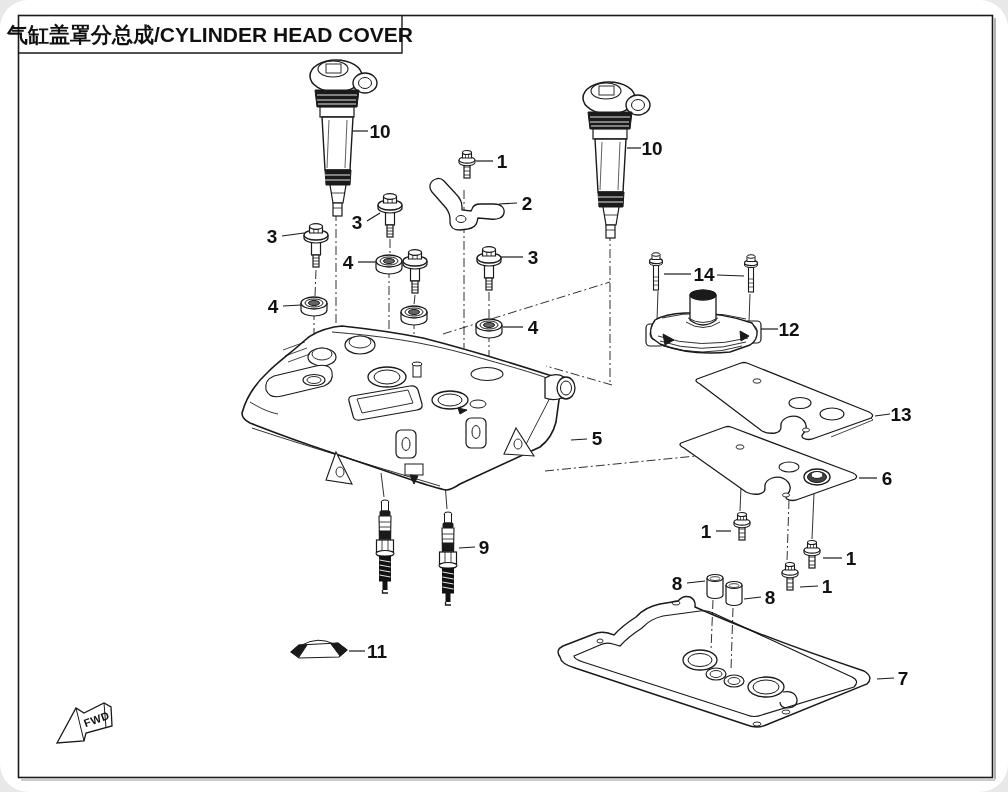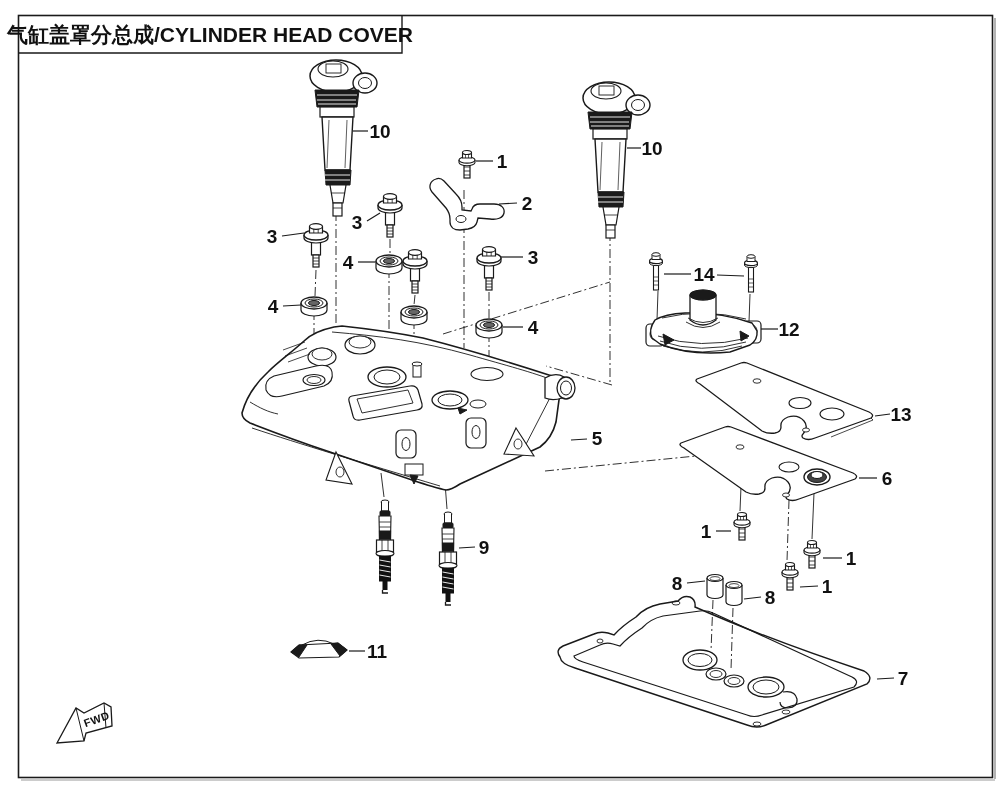--- a/index.html
+++ b/index.html
@@ -1,17 +1,17 @@
 <!DOCTYPE html>
 <html><head>
 <meta charset="utf-8">
 <style>
   html,body{margin:0;padding:0;background:#e8e8e8;}
   .page{position:relative;width:1008px;height:792px;background:#ffffff;overflow:hidden;
-        font-family:"Liberation Sans", sans-serif;}
+        font-family:"Liberation Sans", sans-serif;border-radius:28px;}
   svg{position:absolute;left:0;top:0;}
   svg text{font-family:"Liberation Sans", sans-serif;}
   .title-text{font-size:21px;font-weight:bold;fill:#111;}
   .callout-text{font-size:19px;font-weight:bold;fill:#111;}
   .fwd-text{font-size:11px;font-weight:bold;fill:#111;letter-spacing:.5px;}
   .ln{stroke:#1a1a1a;fill:none;}
   .part{stroke:#1a1a1a;fill:#ffffff;}
   .dark{stroke:#1a1a1a;fill:#1a1a1a;}
 </style>
 </head>

